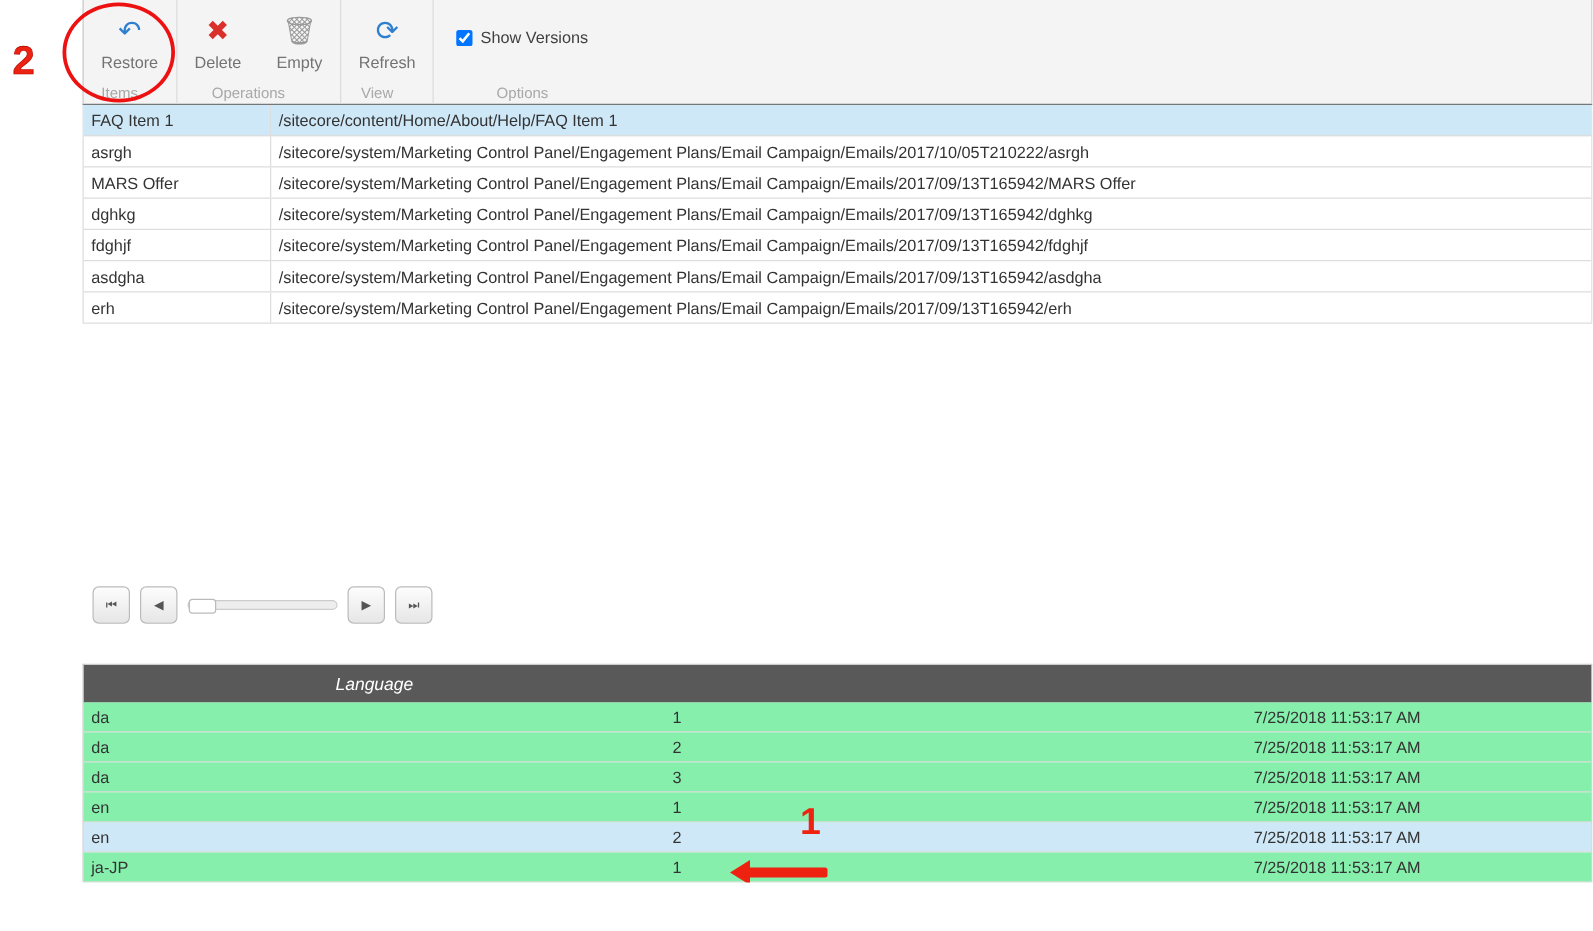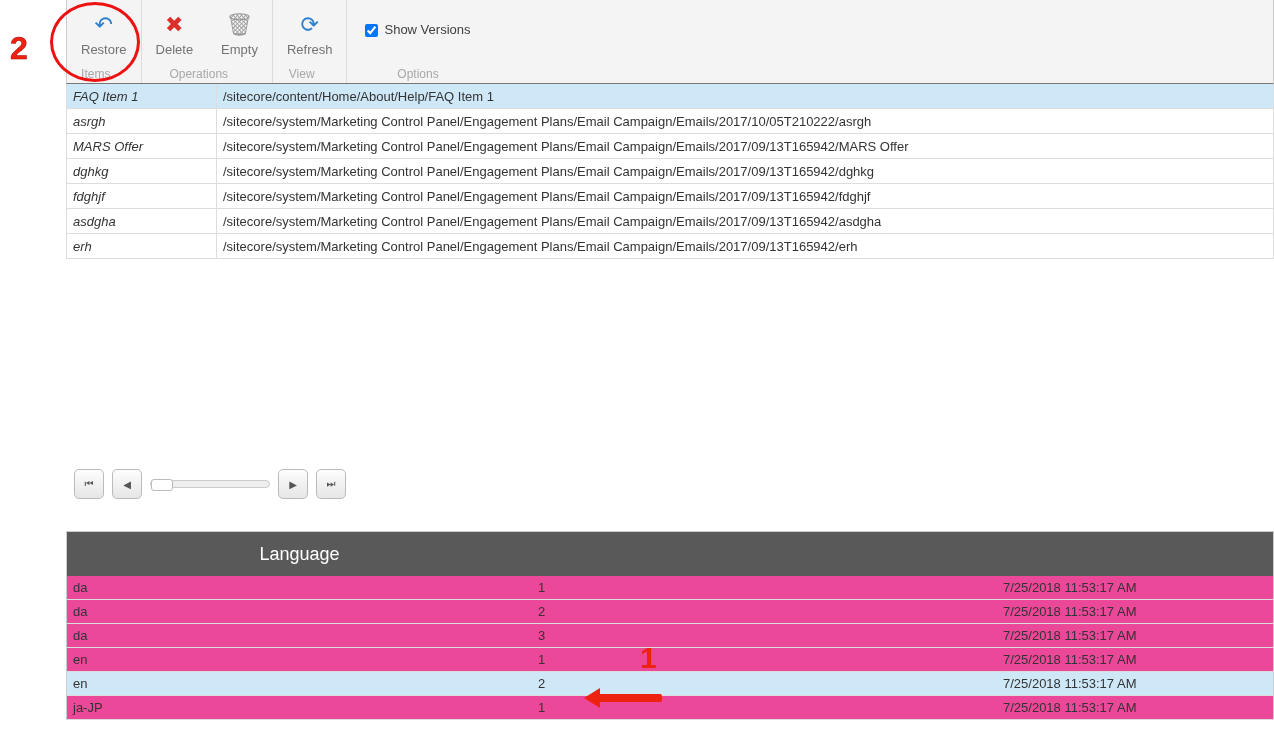--- a/index.html
+++ b/index.html
@@ -65,21 +65,21 @@
     border-right: 1px solid #ddd;
   }
   .items-table .row {
     display: flex;
     border-bottom: 1px solid #ddd;
     font-size: 13px;
     height: 25px;
     align-items: center;
   }
   .items-table .row.selected { background: #cfe8f8; }
-  .items-table .cell-name { width: 150px; padding: 0 6px; border-right: 1px solid #ddd; height: 100%; display: flex; align-items: center; font-style: italic;}
+  .items-table .cell-name { width: 150px; padding: 0 6px; border-right: 1px solid #ddd; height: 100%; display: flex; align-items: center;}
   .items-table .cell-path { flex: 1; padding: 0 6px; color: #333; height:100%; display:flex; align-items:center;}
   
   
   .pager {
     margin: 210px 0 0 74px;
     display: flex;
     align-items: center;
     gap: 8px;
   }
   .pager-btn {
@@ -112,33 +112,34 @@
   
   .versions-table {
     margin: 32px 0 0 66px;
     border: 1px solid #ccc;
     border-bottom: none;
   }
   .versions-header {
     display: flex;
     background: #595959;
     color: #fff;
-    height: 44px;
-    align-items: center;
-    font-size: 18px;
+    height: 30px;
+    align-items: center;
+    font-size: 14px;
+    font-style: italic;
   }
   .versions-header .col { border-right: 1px solid #888; height: 100%; display:flex; align-items:center; justify-content:center;}
   .versions-header .col:last-child { border-right: none; }
   .versions-row {
     display: flex;
     border-bottom: 1px solid #ddd;
     height: 24px;
     align-items: center;
     font-size: 13px;
-    background: #ec4899;
+    background: #86efac;
   }
   .versions-row.highlighted { background: #cfe8f8; }
   .col-lang { width: 465px; padding: 0 6px; }
   .col-ver { width: 465px; padding: 0 6px; position: relative;}
   .col-date { flex: 1; padding: 0 6px; }
 
   
   .anno-circle {
     position: absolute;
     top: 2px; left: 50px;

